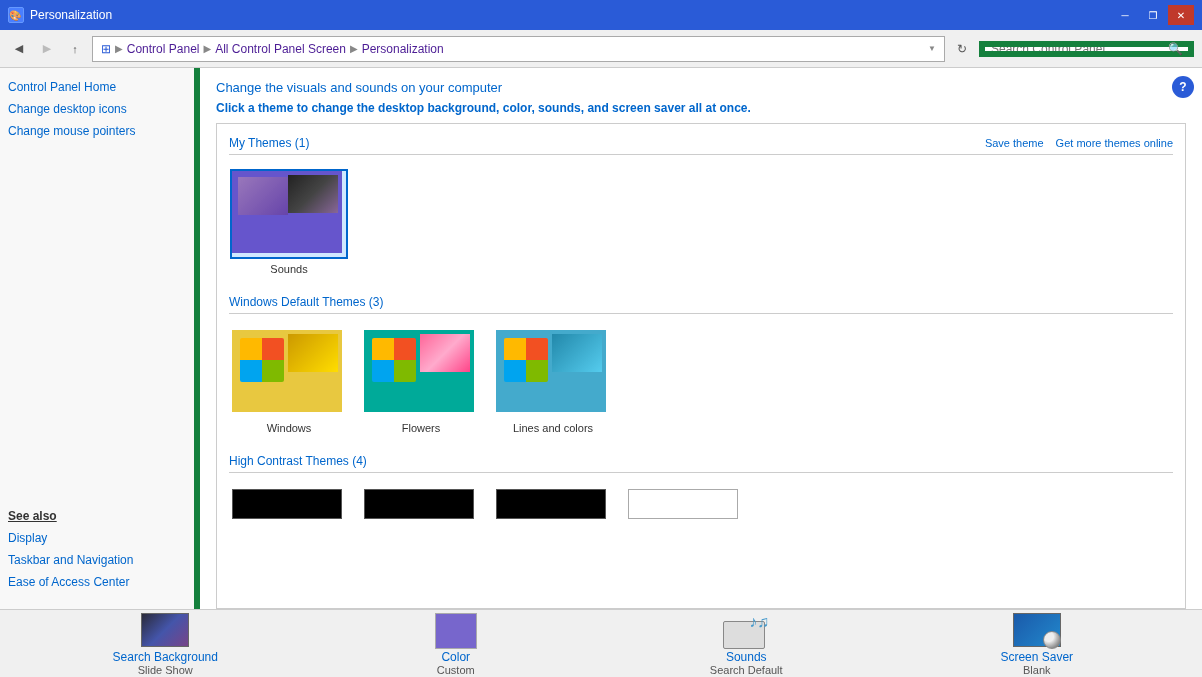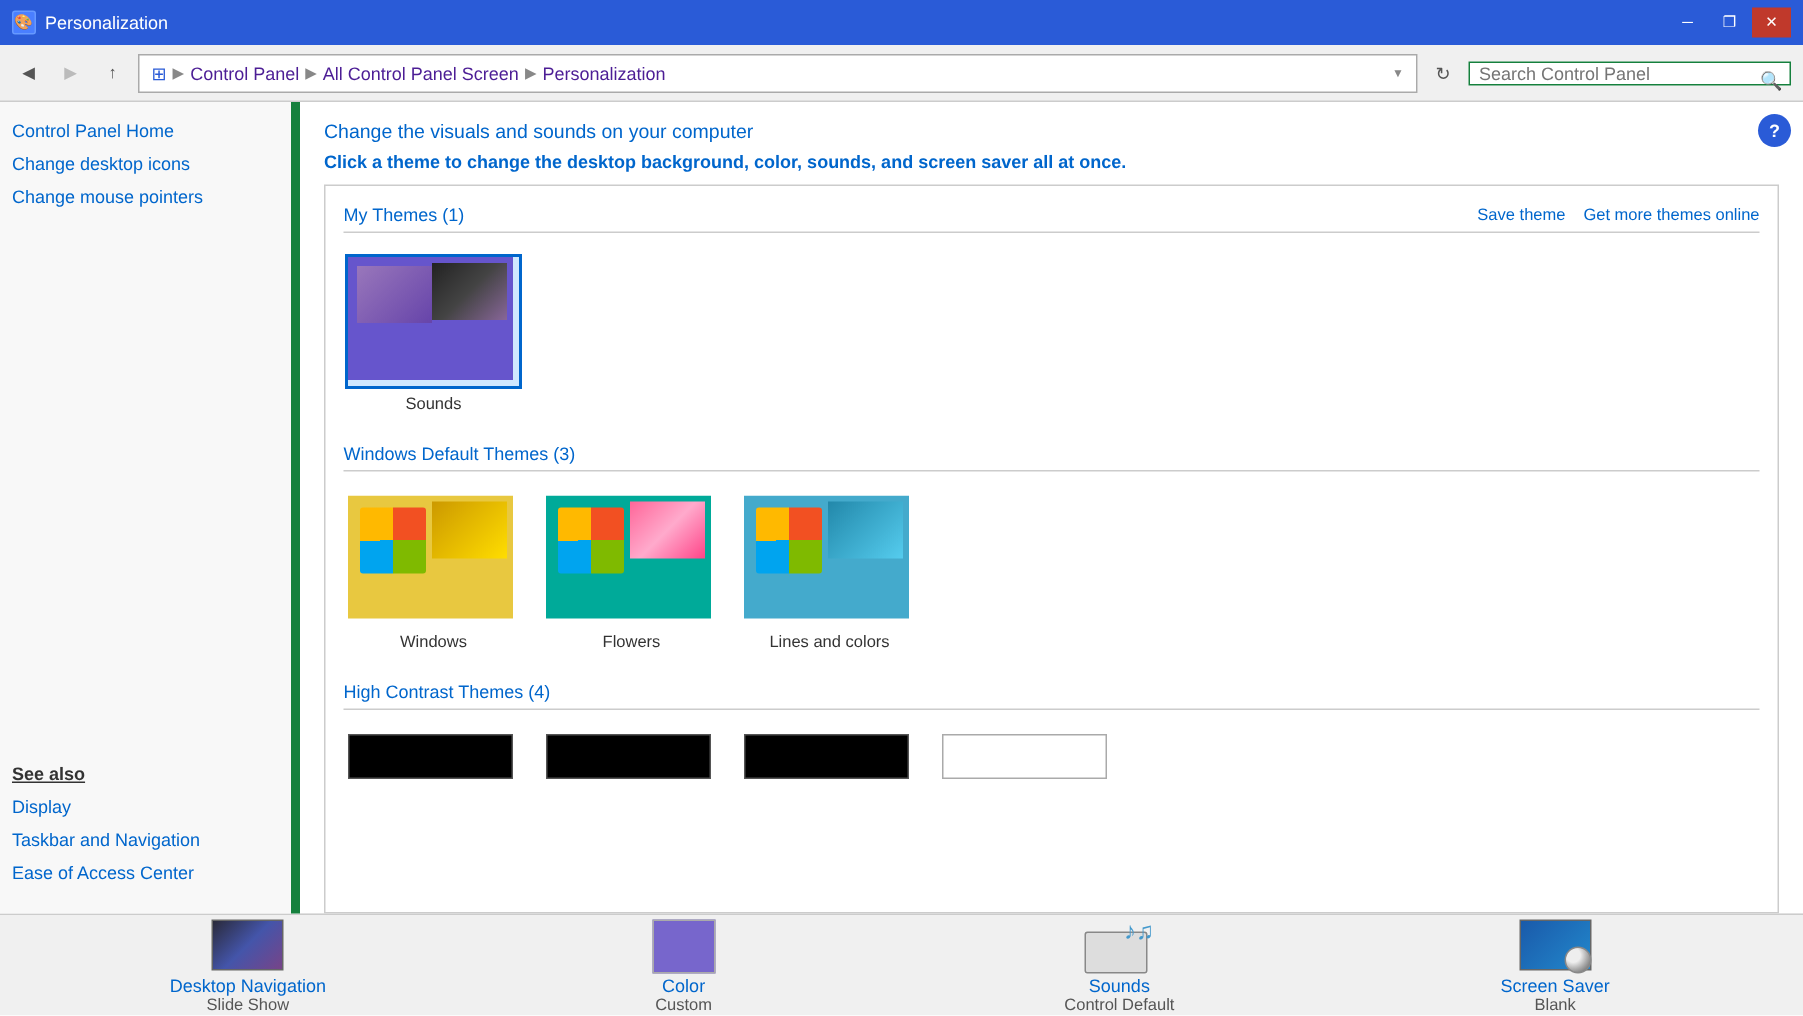--- a/index.html
+++ b/index.html
@@ -44,21 +44,22 @@
       padding: 0 8px;
       font-size: 12px;
       gap: 4px;
     }
     .path-sep { color: #888; font-size: 10px; }
     .path-part { color: #4c1d95; cursor: pointer; }
     .path-dropdown { color: #888; font-size: 8px; }
     .refresh-btn { width: 22px; height: 22px; border: 1px solid transparent; border-radius: 2px; background: none; cursor: pointer; display: flex; align-items: center; justify-content: center; font-size: 12px; color: #555; }
     .search-box {
       display: flex;
-      border: 1px solid #15803d;
+      align-items: center;
+      border: 6px solid #15803d;
       background: white;
       height: 16px;
       width: 215px;
     }
     .search-input { border: none; outline: none; padding: 0 6px; font-size: 12px; flex: 1; color: #888; height: 100%; }
     .search-icon-btn { width: 24px; height: 24px; display: flex; align-items: center; justify-content: center; background: none; border: none; cursor: pointer; color: #555; font-size: 12px; }
 
     
     .main-layout { display: flex; height: calc(677px - 30px - 38px - 68px); }
 
@@ -472,41 +473,41 @@
 </div>
 
 <div class="bottom-toolbar">
 
   <div class="toolbar-item">
     <div class="toolbar-icon-area">
       <div style="position:relative; width:48px; height:36px;">
         <div class="desktop-bg-icon" style="width:48px; height:34px;"></div>
       </div>
     </div>
-    <span class="toolbar-label">Desktop Navigation</span>
+    <span class="toolbar-label">Search Background</span>
     <span class="toolbar-sublabel">Slide Show</span>
   </div>
 
   <div class="toolbar-item">
     <div class="toolbar-icon-area">
       <div class="color-icon" style="width:42px; height:36px; background:#7766cc;"></div>
     </div>
     <span class="toolbar-label">Color</span>
     <span class="toolbar-sublabel">Custom</span>
   </div>
 
   <div class="toolbar-item">
     <div class="toolbar-icon-area">
       <div class="sounds-icon-wrap">
         <div class="keyboard-icon"></div>
         <div class="music-notes">♪♫</div>
       </div>
     </div>
     <span class="toolbar-label">Sounds</span>
-    <span class="toolbar-sublabel">Control Default</span>
+    <span class="toolbar-sublabel">Search Default</span>
   </div>
 
   <div class="toolbar-item">
     <div class="toolbar-icon-area">
       <div style="position:relative; width:48px; height:36px;">
         <div class="screensaver-icon" style="width:48px; height:34px;"></div>
         <div style="position:absolute; bottom:0; right:0; width:18px; height:18px; background:radial-gradient(circle at 30% 30%, #eee 30%, #aaa 60%, #555 100%); border-radius:50%; border:1px solid #888;"></div>
       </div>
     </div>
     <span class="toolbar-label">Screen Saver</span>

